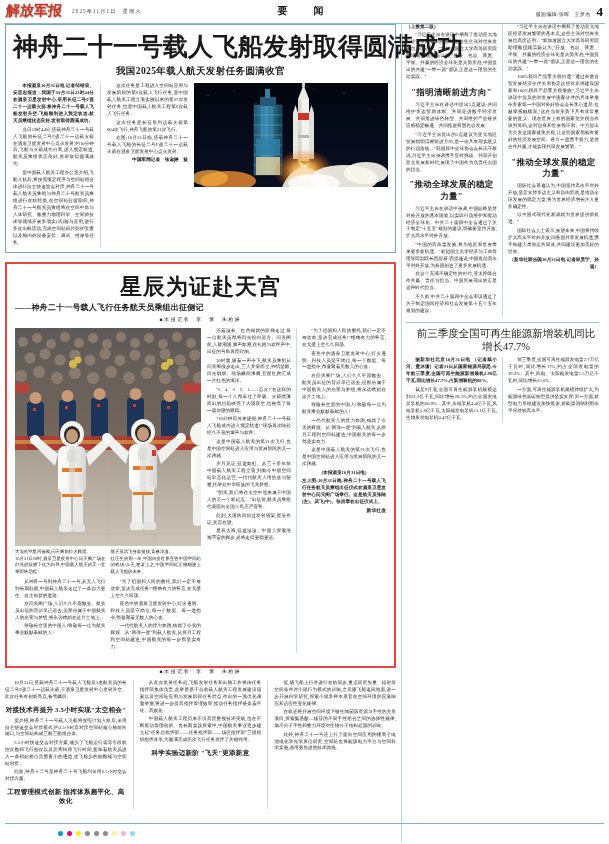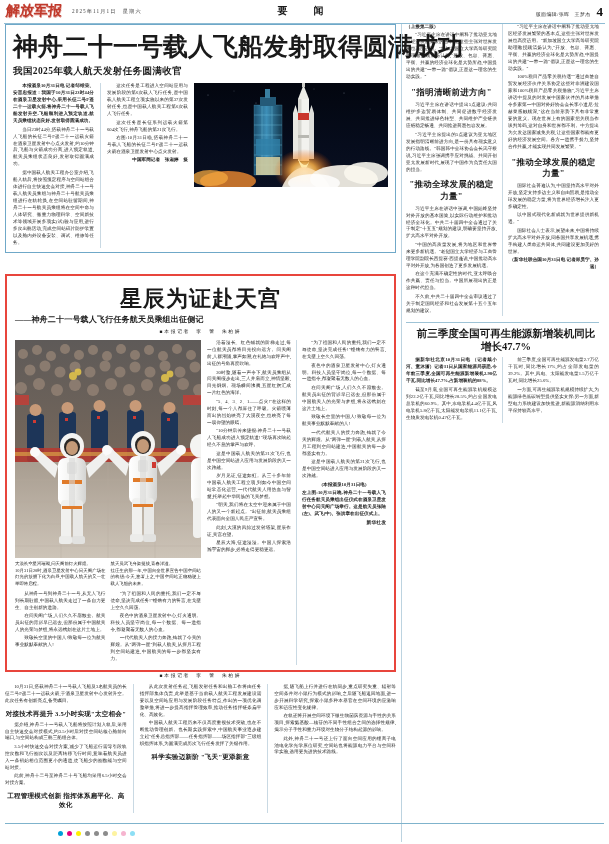--- a/index.html
+++ b/index.html
@@ -51,41 +51,41 @@
   .bluebox{
     border:1px solid #6fa8c8;box-sizing:border-box;padding:5px 7px 4px 7px;
     position:relative;
   }
   h1.head1{
     font-size:25px;font-weight:bold;text-align:center;margin:4px 0 5px 0;
     letter-spacing:0px;line-height:1.05;font-family:"Liberation Serif",serif;
     white-space:nowrap;
   }
   .sub1{
-    font-size:9.5px;font-weight:bold;text-align:left;margin:0 0 5px 0;
+    font-size:9.5px;font-weight:bold;text-align:center;margin:0 0 5px 0;
     letter-spacing:.4px;
   }
   .story1{display:flex;gap:6px;}
   .story1 .txtcol{width:84px;}
   .photo-launch{
     width:194px;height:104px;position:relative;overflow:hidden;
     background:#050a18;
   }
 
   
   .tcol{font-size:4.6px;line-height:1.52;text-align:justify;color:#1d1d1d;
         letter-spacing:.05px;}
   .tcol p{margin:0 0 1.5px 0;text-indent:2em;}
   .tcol p.noind{text-indent:0;}
   .lead{font-weight:bold;}
 
   
   .redbox{
-    border:2.5px solid #e8453c;box-sizing:border-box;margin-top:21px;
-    padding:7px 8px 5px 8px;background:#fff;position:relative;
+    border:2.5px solid #e8453c;box-sizing:border-box;margin-top:9px;
+    padding:7px 8px 13px 8px;background:#fff;position:relative;
   }
   h2.head2{
     font-size:22px;font-weight:bold;text-align:center;margin:4px 0 4px 0;
     letter-spacing:1px;line-height:1.05;
   }
   .sub2{
     font-size:8px;text-align:left;margin:0 0 3px 0;font-weight:bold;
     letter-spacing:.2px;
   }
   .byline{
@@ -120,21 +120,21 @@
   
   .rc-note{font-size:4.6px;font-weight:bold;margin:0 0 2px 0;}
   .rc-head{
     font-size:8.5px;font-weight:bold;text-align:center;margin:6px 0 4px 0;
     letter-spacing:.3px;line-height:1.3;
   }
   .rc-cols{display:flex;gap:5px;}
   .rc-cols .tcol{flex:1;}
   .rc-divider{height:1px;background:#9ec3d6;margin:6px 0 5px 0;}
   h2.head4{
-    font-size:10.5px;font-weight:bold;text-align:center;margin:5px 0 4px 7px;
+    font-size:10.5px;font-weight:normal;text-align:center;margin:5px 0 4px 7px;
     line-height:1.2;letter-spacing:0px;
   }
   .rc-end{font-size:4.6px;font-weight:bold;text-align:right;margin-top:2px;}
 
   
   .regbar{
     position:absolute;left:58px;bottom:8px;display:flex;gap:4px;align-items:center;
   }
   .regbar i{width:5px;height:5px;border-radius:50%;display:block;}
   .botrule{position:absolute;left:5px;right:5px;bottom:20px;height:1px;background:#7fb3cc;}

